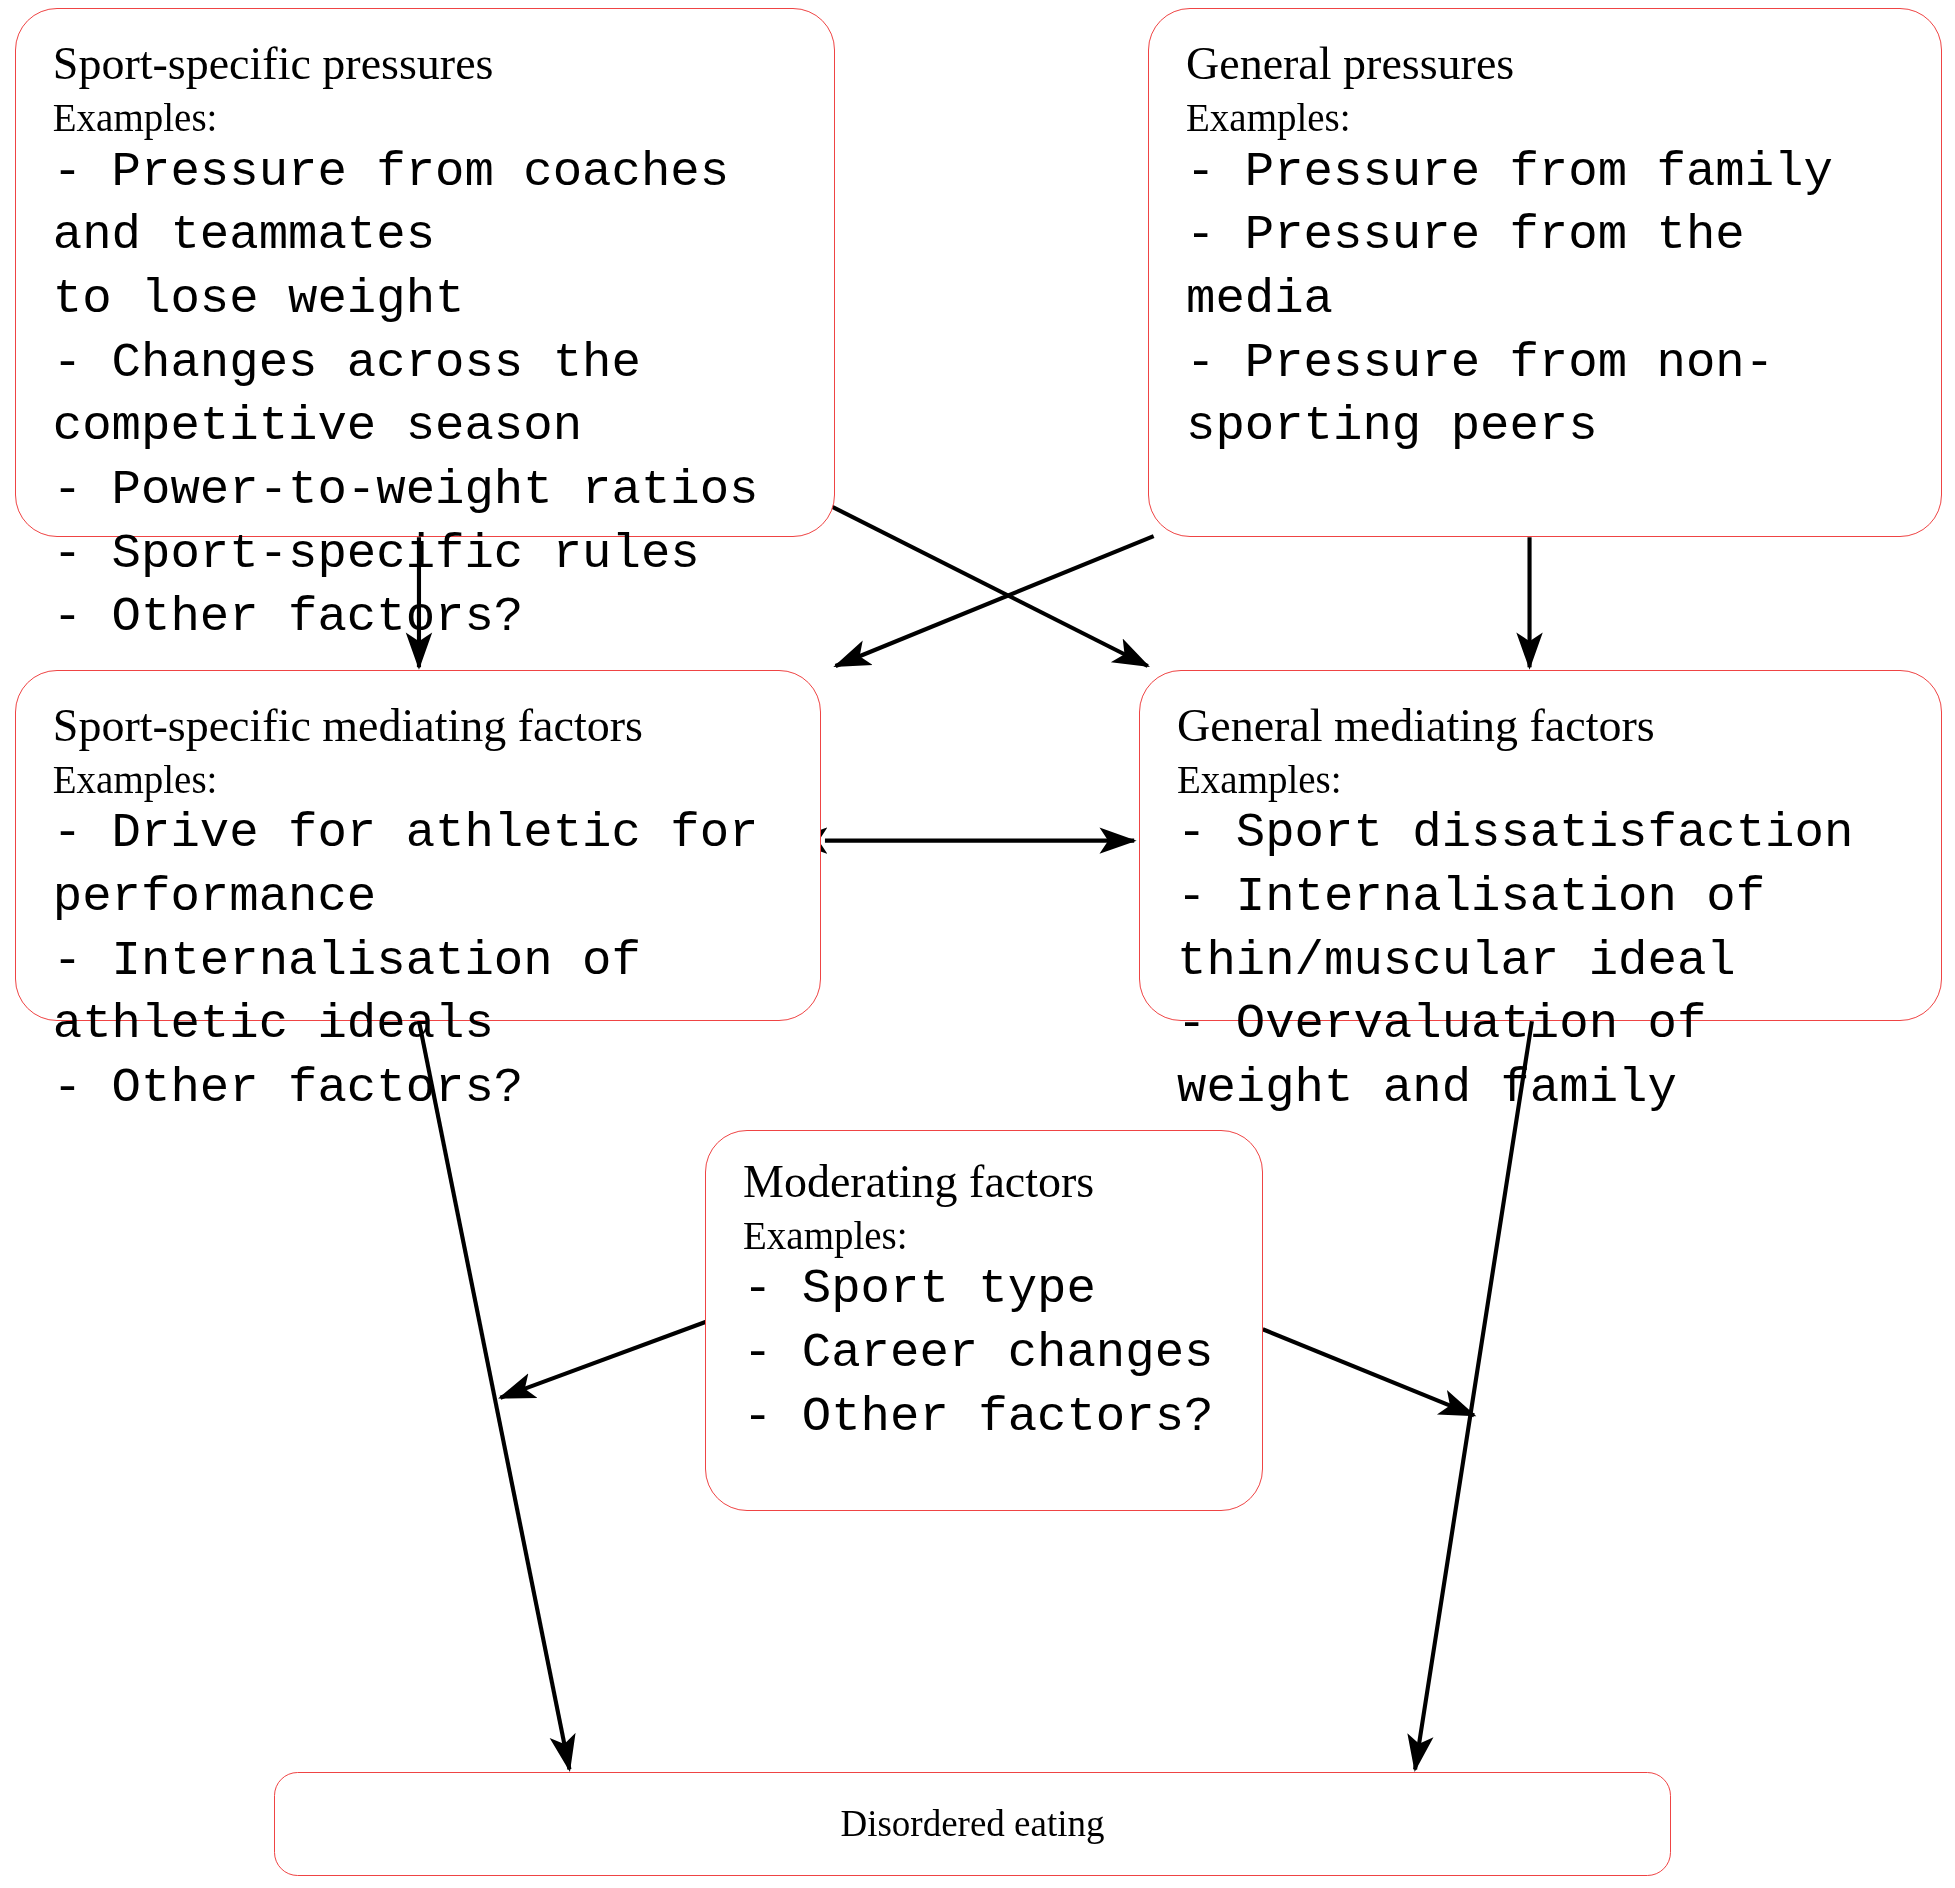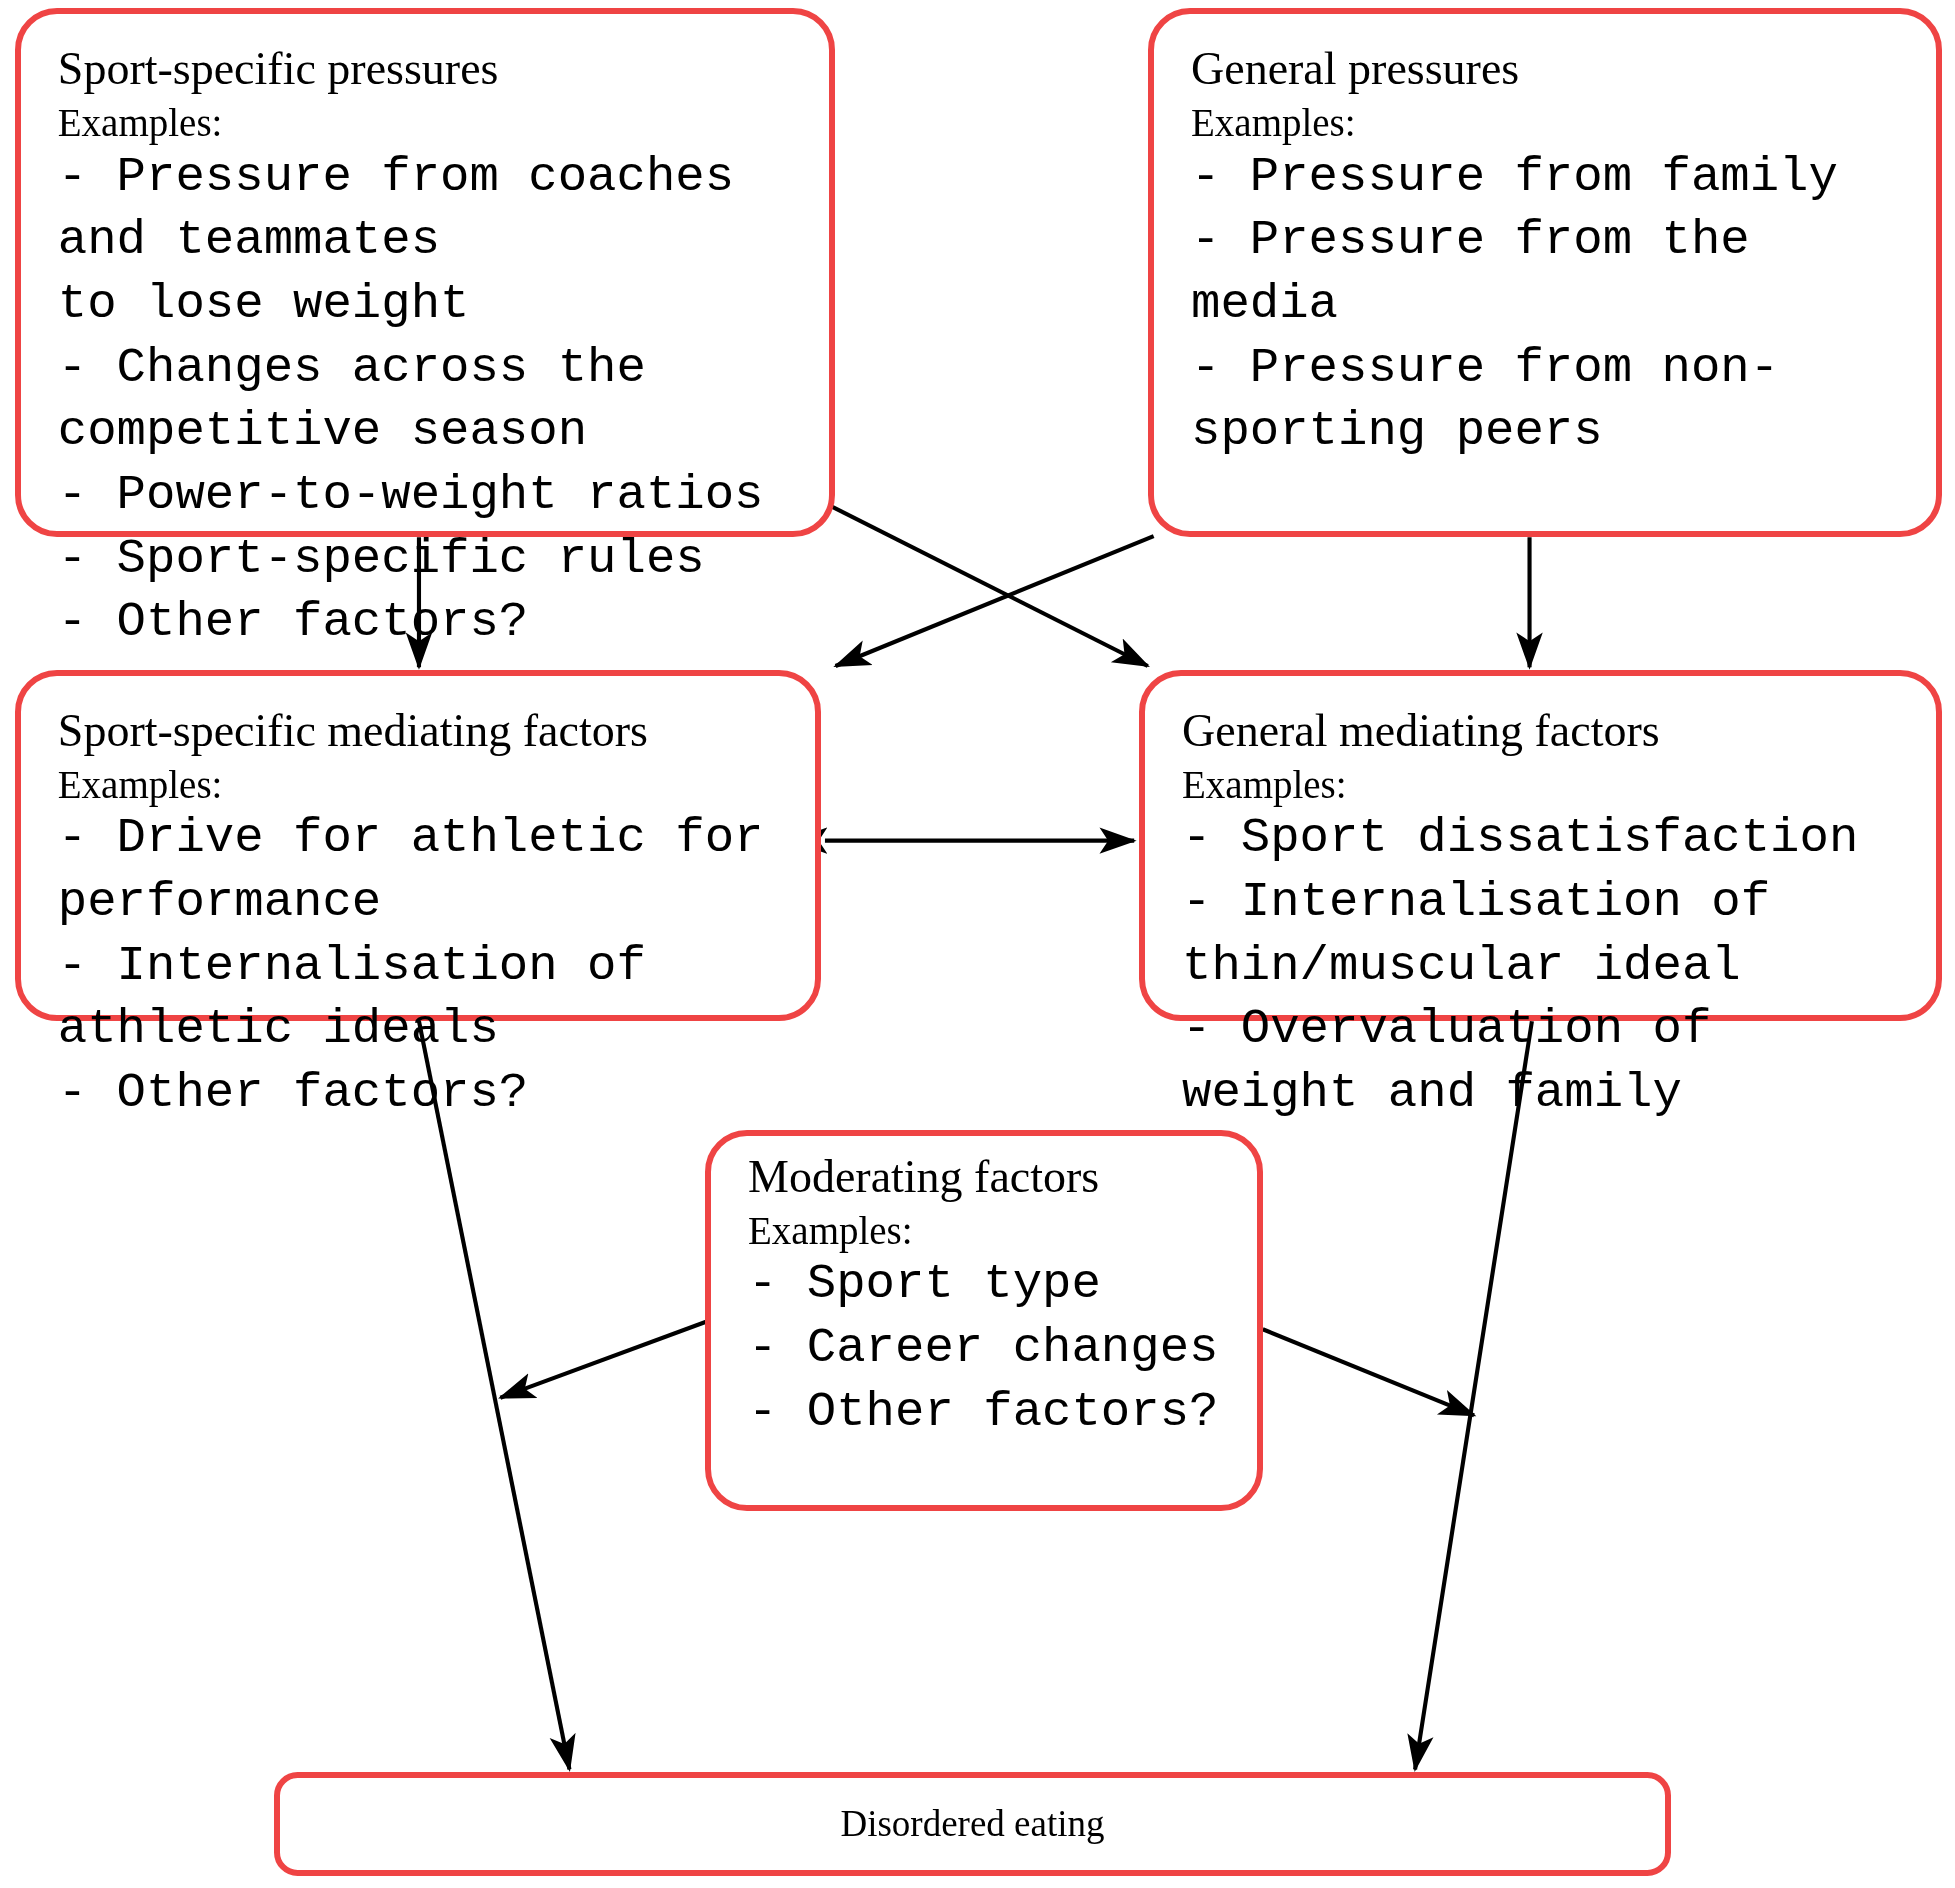--- a/index.html
+++ b/index.html
@@ -20,21 +20,21 @@
     position: absolute;
     left: 0;
     top: 0;
     width: 1955px;
     height: 1889px;
     pointer-events: none;
   }
   .node {
     position: absolute;
     box-sizing: border-box;
-    border: 6px solid #ef4444;
+    border: 1px solid #ef4444;
     border-radius: 42px;
     background: #ffffff;
     padding: 31px 33px 23.6px 37px;
   }
   .node-title {
     font-size: 46px;
     line-height: 1.05;
     margin: 0 0 8.3px 0;
     white-space: nowrap;
   }
@@ -55,21 +55,21 @@
     margin: 0;
     padding: 0;
     white-space: pre-wrap;
   }
 
   
   #node-sport-pressures   { left: 14.8px;   top: 8.3px;   width: 820px; height: 529px; }
   #node-general-pressures { left: 1148px; top: 8.3px;   width: 794px; height: 529px; }
   #node-sport-mediating   { left: 14.8px;   top: 670px; width: 806px; height: 351px; }
   #node-general-mediating { left: 1139px; top: 670px; width: 803px; height: 351px; }
-  #node-moderating        { left: 705px; top: 1130px; width: 558px;  height: 381px; padding-top: 17px; }
+  #node-moderating        { left: 705px; top: 1130px; width: 558px;  height: 381px; padding-top: 27px; }
   #node-outcome {
     left: 274px; top: 1772px; width: 1397px; height: 104px;
     border-radius: 23.6px;
     padding: 0;
     display: flex;
     align-items: center;
     justify-content: center;
   }
   #node-outcome .node-title {
     margin: 0;

